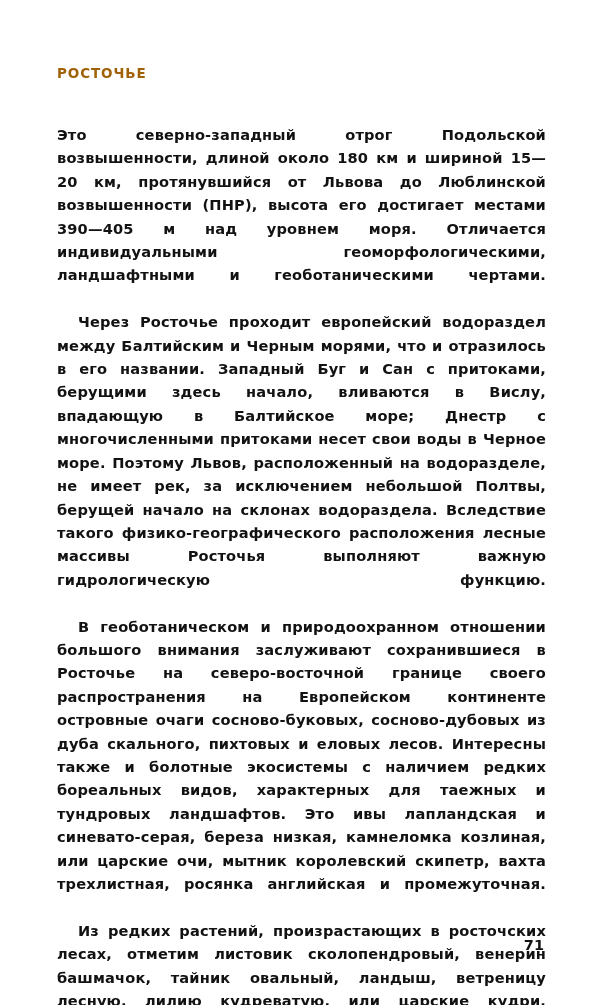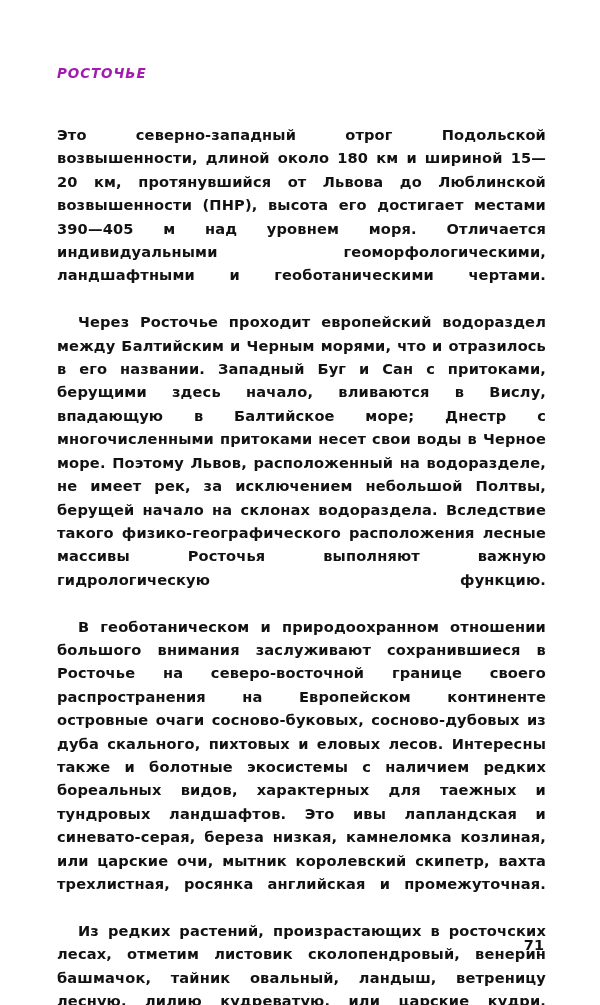--- a/index.html
+++ b/index.html
@@ -25,23 +25,22 @@
 
   
   .section-title {
     position: absolute;
     left: 57px;
     top: 56px;
     font-family: "DejaVu Sans", sans-serif;
     font-size: 13.5px;
     font-weight: bold;
     letter-spacing: 0.9px;
-    color: #a21caf;
+    color: #a16207;
     white-space: nowrap;
-    font-style: italic;
   }
 
   
   .text-column {
     position: absolute;
     left: 57px;
     top: 98px;
     width: 489px;
   }
 

